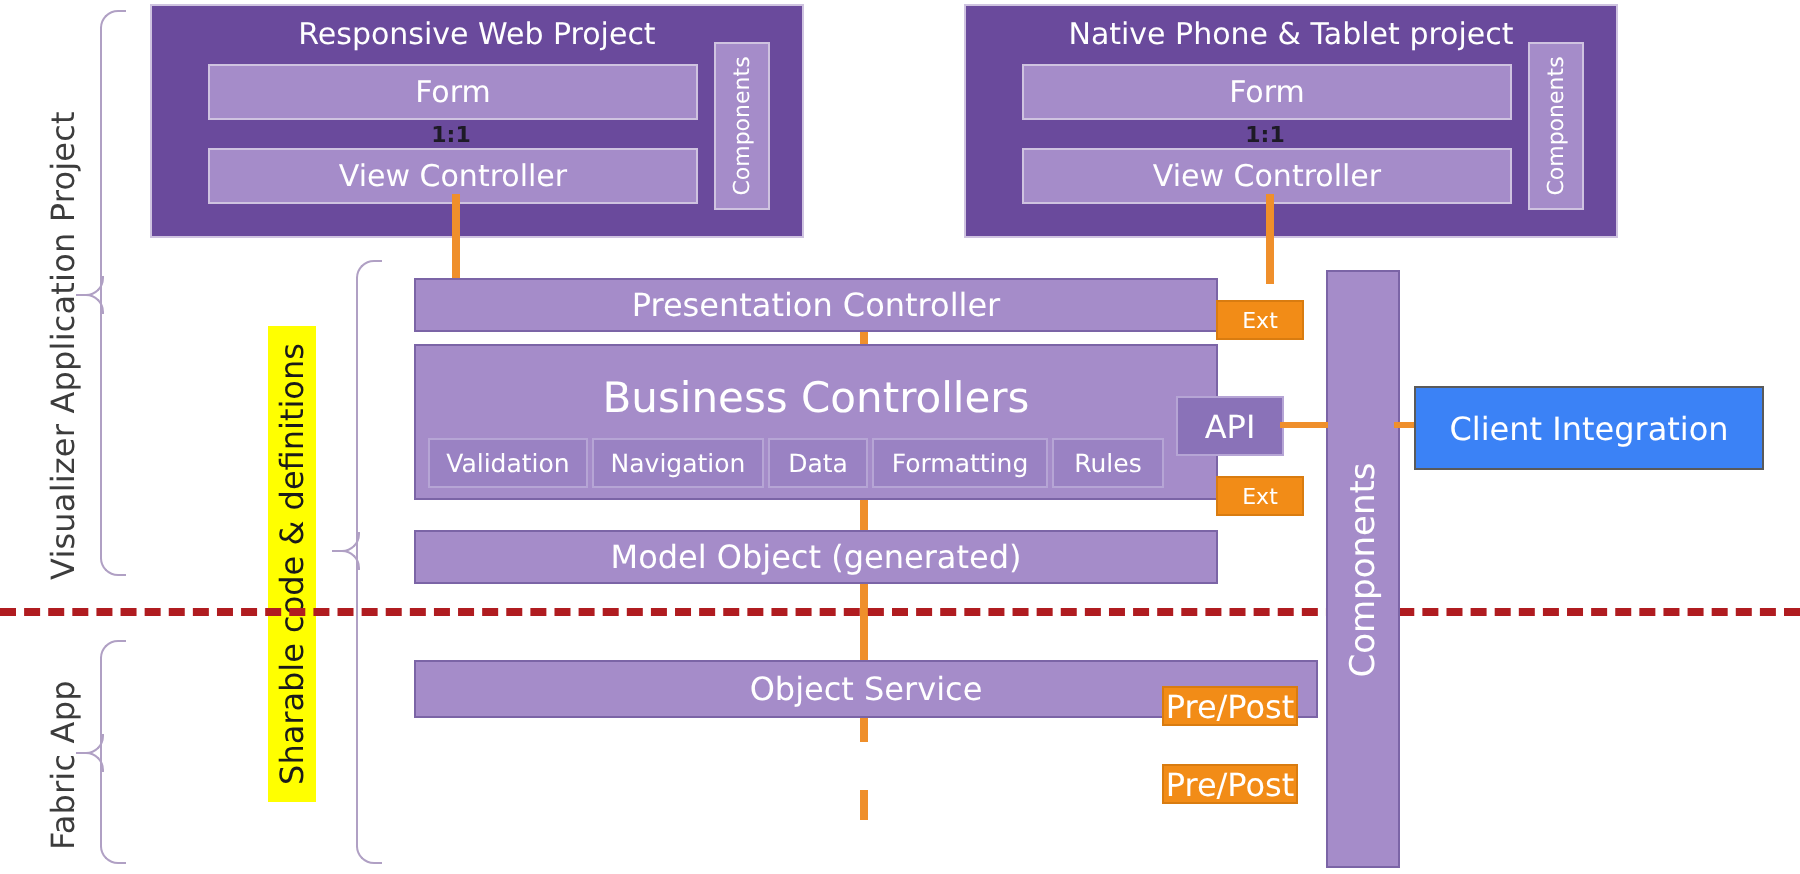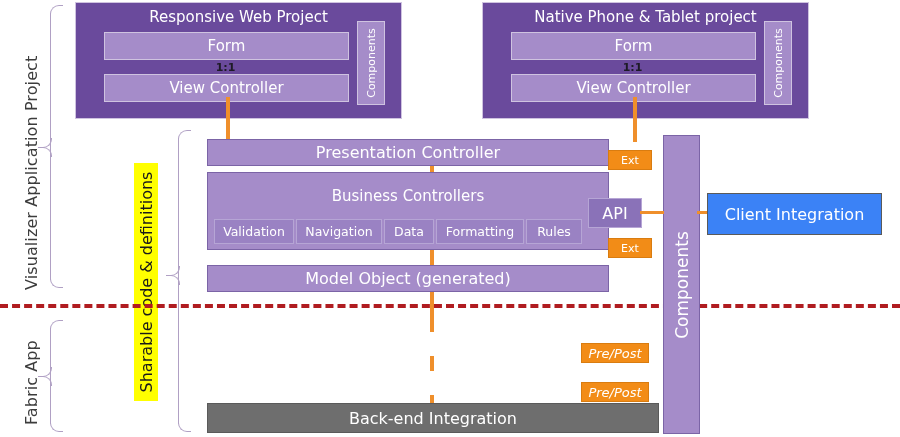--- a/index.html
+++ b/index.html
@@ -64,39 +64,39 @@
   }
 
   
   .row{
     position:absolute;background:#a58cc9;border:1px solid #7b64a6;
     color:#ffffff;display:flex;align-items:center;justify-content:center;text-align:center;
   }
   .row.grey{background:#6e6e6e;border-color:#5a5a5a;}
   .row .lbl{font-size:16px;}
   .row.big{align-items:flex-start;}
-  .row.big .lbl{margin-top:14px;font-size:15px;}
+  .row.big .lbl{margin-top:14px;font-size:21px;}
 
   .subchip{
     position:absolute;background:#9a82c3;border:1px solid #b6a5d5;
     color:#ffffff;font-size:12.5px;
     display:flex;align-items:center;justify-content:center;
   }
   .apichip{
     position:absolute;background:#8a72b8;border:1px solid #b6a5d5;
     color:#ffffff;font-size:16px;
     display:flex;align-items:center;justify-content:center;
   }
 
   .badge{
     position:absolute;background:#f28c17;border:1px solid #d97c10;
     color:#ffffff;display:flex;align-items:center;justify-content:center;
     font-size:11px;
   }
-  .badge.prepost{font-size:13px;font-style:italic;}
+  .badge.prepost{font-size:16px;}
 
   
   .components-bar{
     position:absolute;background:#a58cc9;border:1px solid #7b64a6;
   }
   .components-bar span{
     position:absolute;left:50%;top:50%;
     transform:translate(-50%,-50%) rotate(-90deg);
     white-space:nowrap;color:#ffffff;font-size:17px;
   }
@@ -217,27 +217,27 @@
   <div class="apichip" style="left:588px; top:198px; width:52px; height:28px;">API</div>
 
   <div class="badge" style="left:608px; top:238px; width:42px; height:18px;">Ext</div>
 
   <div class="row" style="left:207px; top:265px; width:400px; height:25px;">
     <span class="lbl">Model Object (generated)</span>
   </div>
 
   <div class="divider" style="top:304px;"></div>
 
+  <div class="row" style="left:207px; top:330px; width:450px; height:27px;">
+    <span class="lbl">Object Service</span>
+  </div>
   <div class="badge prepost" style="left:581px; top:343px; width:66px; height:18px;">Pre/Post</div>
 
   <div class="badge prepost" style="left:581px; top:382px; width:66px; height:18px;">Pre/Post</div>
 
-  <div class="row grey" style="left:207px; top:403px; width:450px; height:28px;">
-    <span class="lbl">Back-end Integration</span>
-  </div>
 
   <div class="components-bar" style="left:663px; top:135px; width:35px; height:297px;">
     <span>Components</span>
   </div>
 
   <div class="hconn" style="left:640px; top:211px; width:24px;"></div>
   <div class="hconn" style="left:697px; top:211px; width:11px;"></div>
   <div class="client-box" style="left:707px; top:193px; width:173px; height:40px;">Client Integration</div>
 
 </div>

